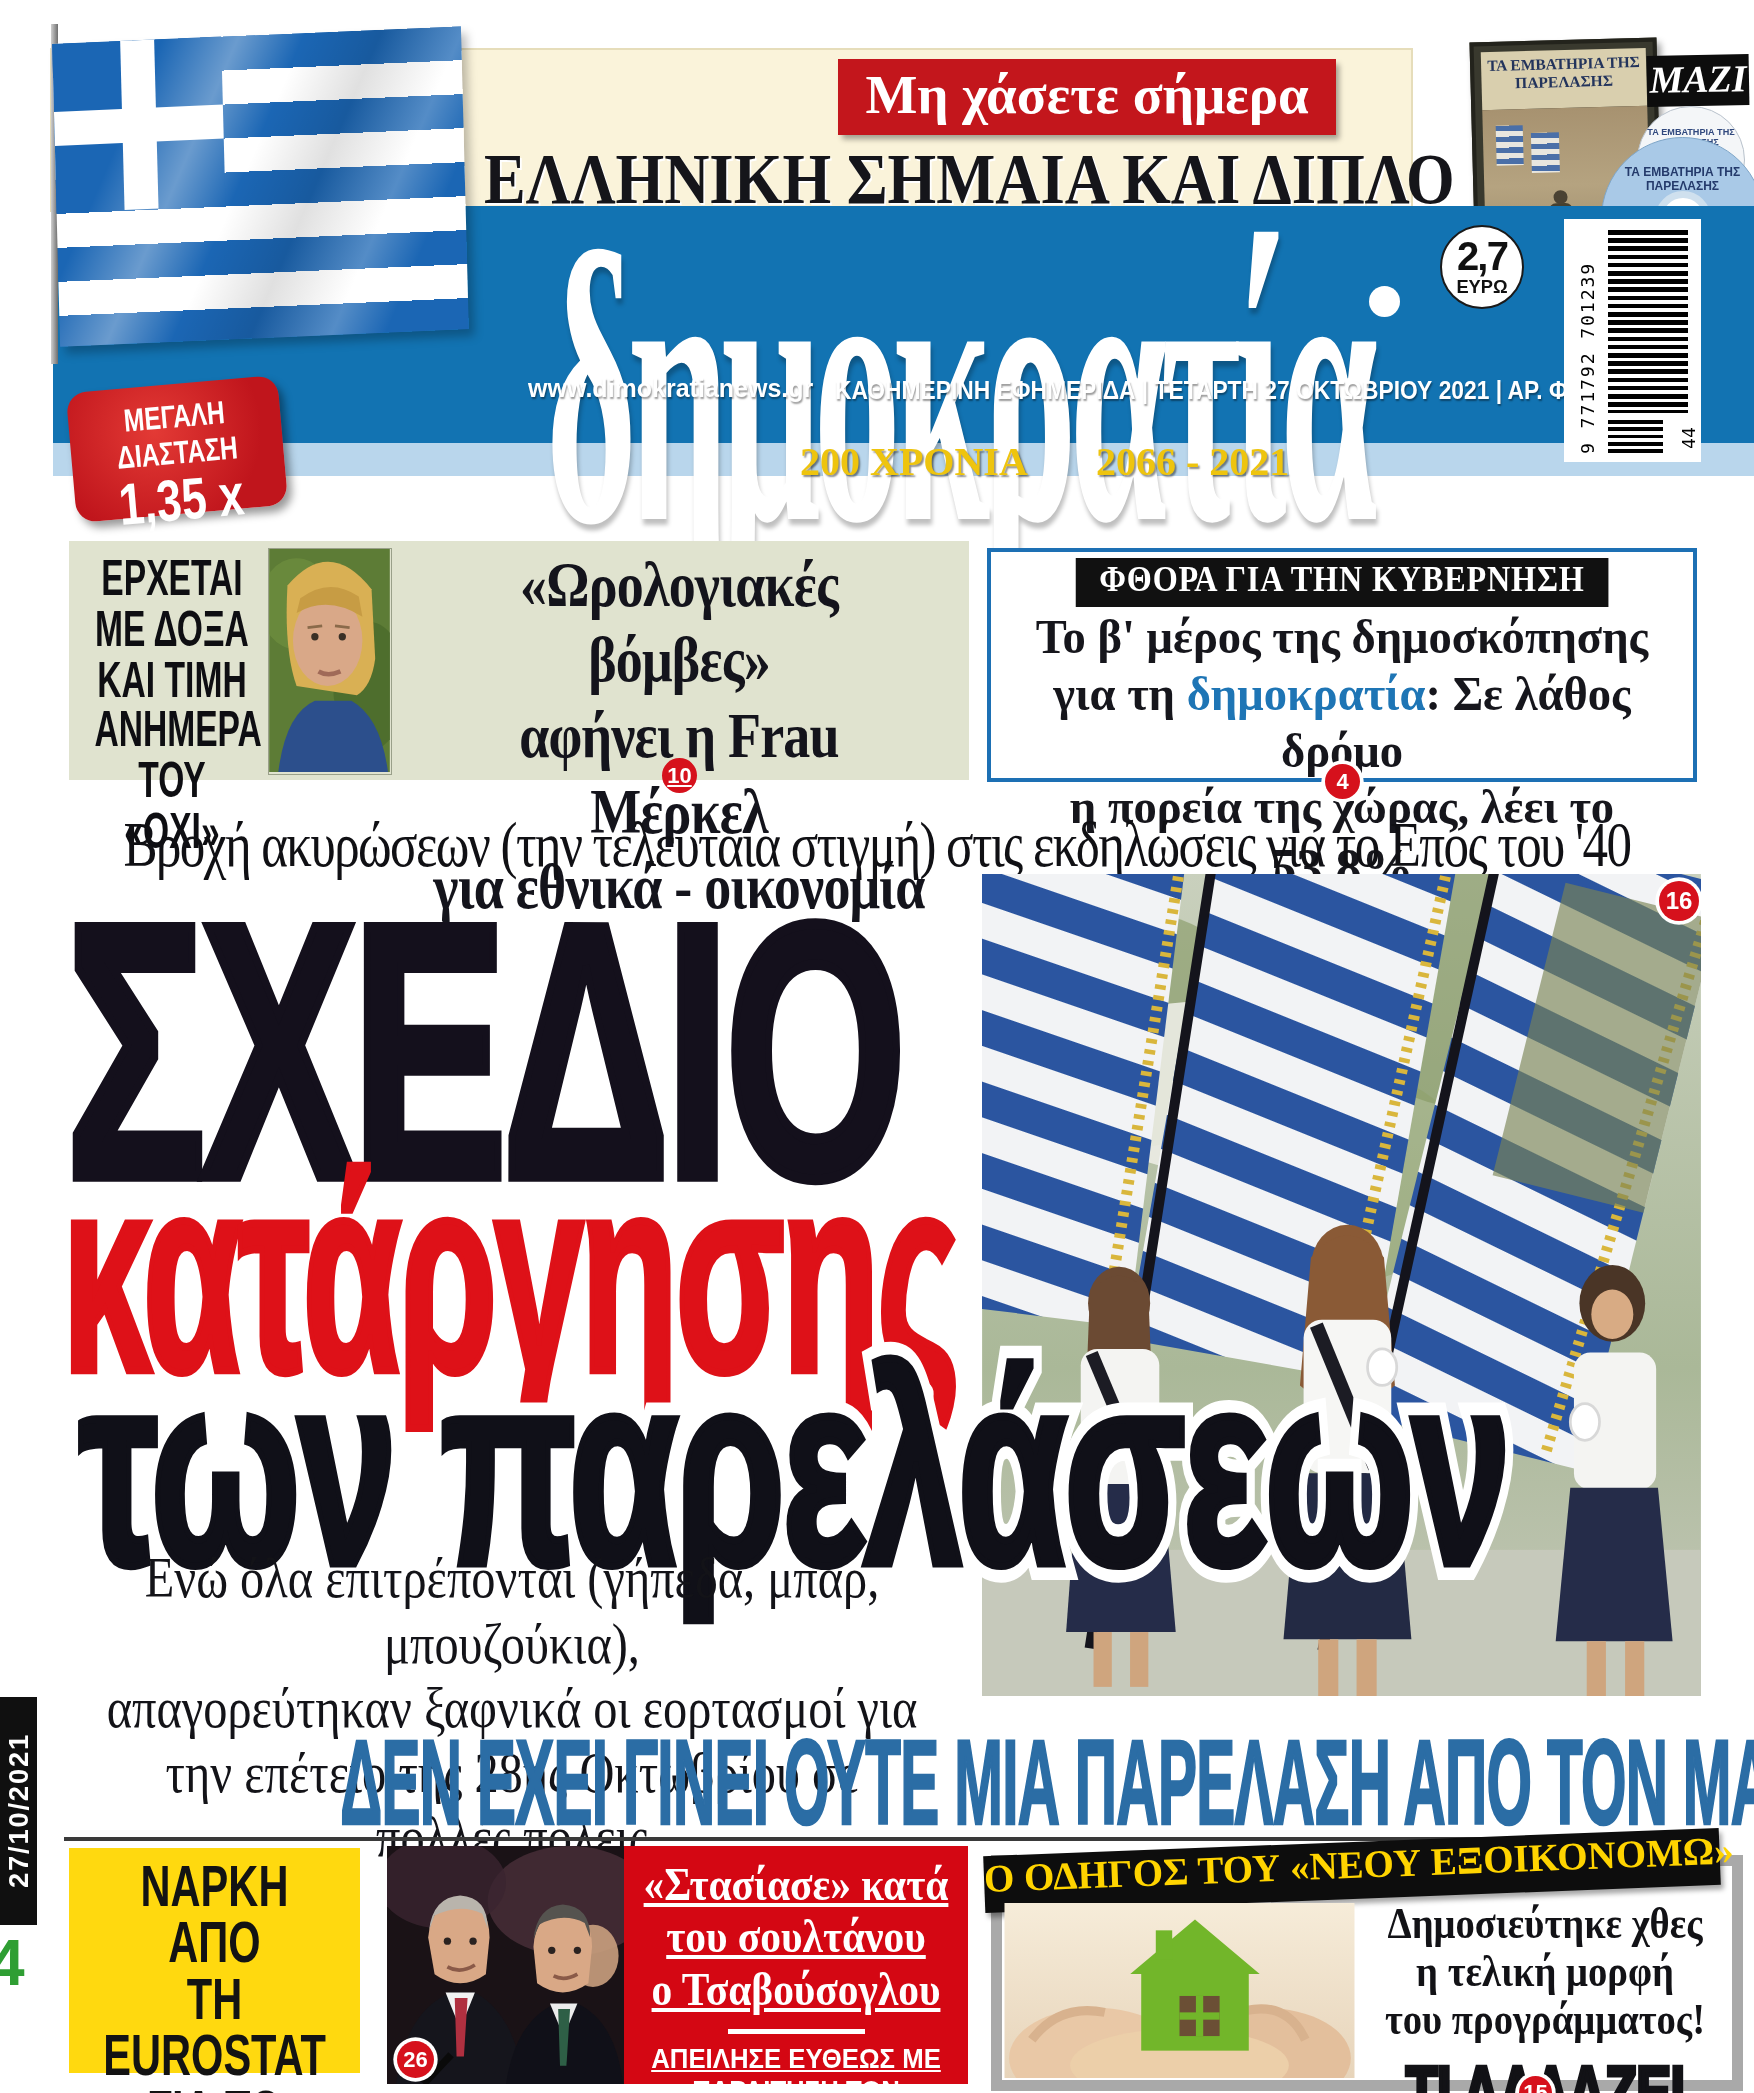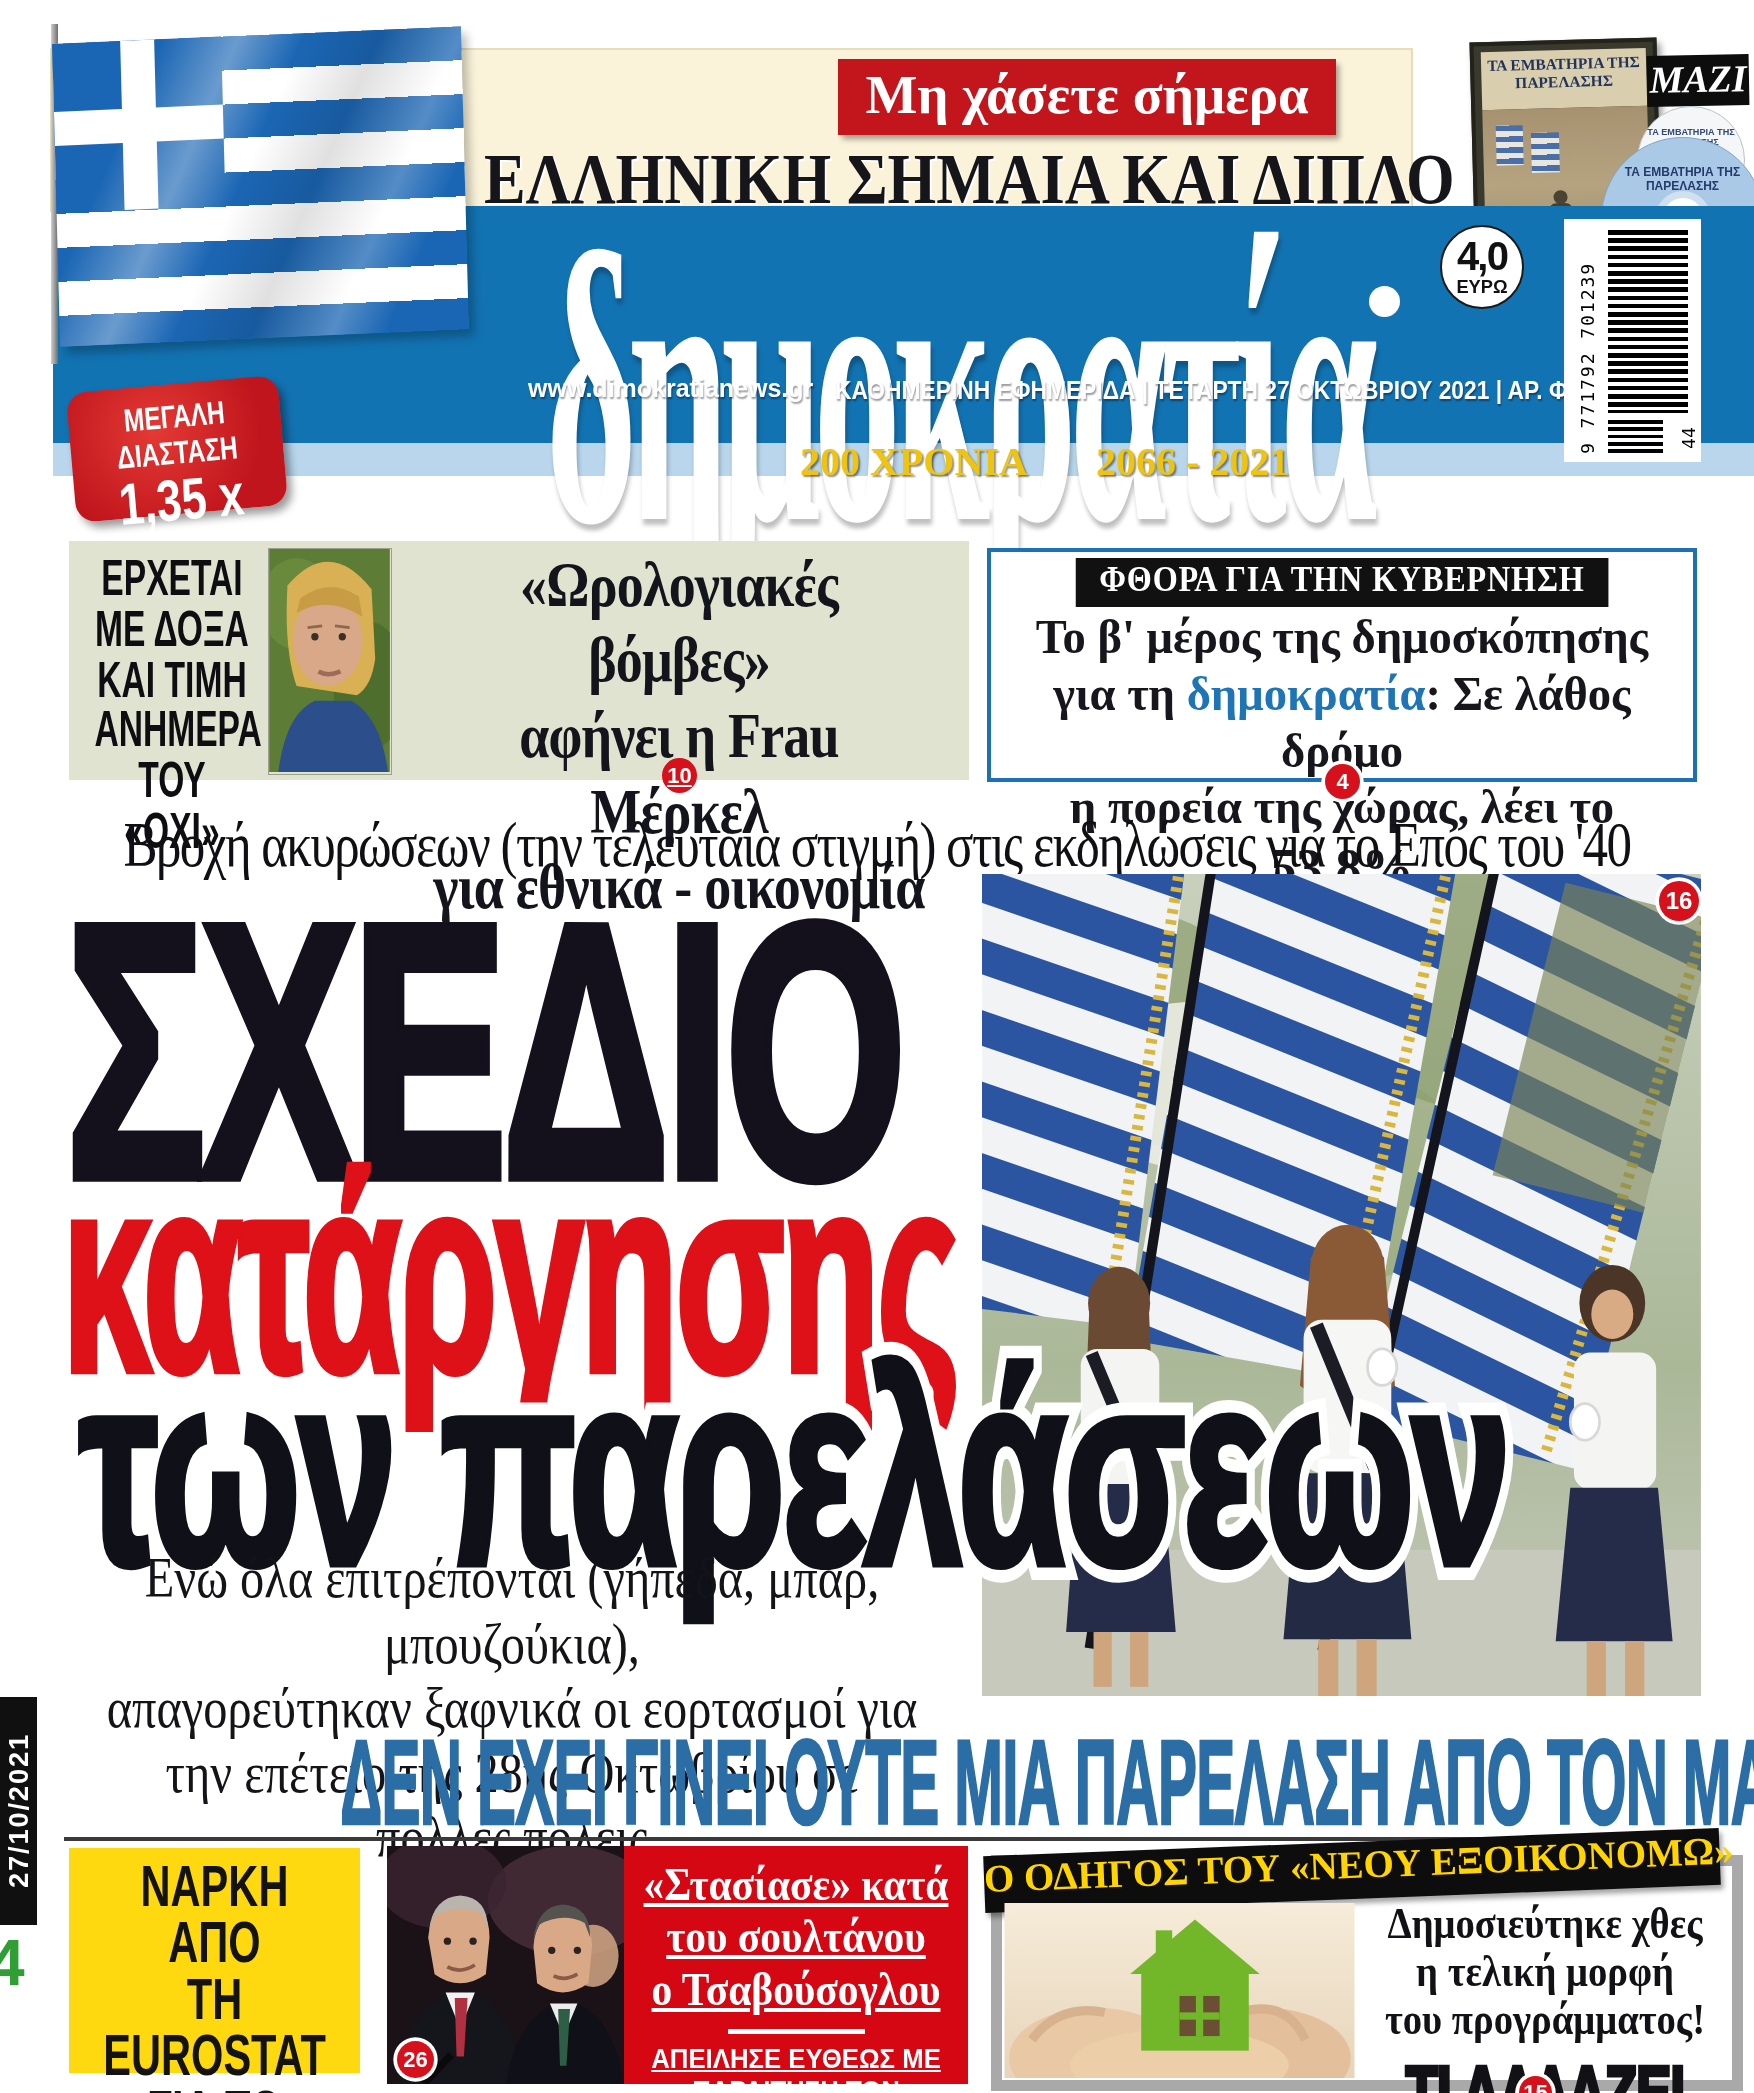--- a/index.html
+++ b/index.html
@@ -209,21 +209,21 @@
   </div>
 
   <div class="abs barcode">
     <div class="bc-digits">9 771792 701239</div>
     <div class="bc-bars"></div>
     <div class="bc-bars2"></div>
     <div class="bc-suffix">44</div>
   </div>
 
   <div class="abs price">
-    <div class="price-v">4,0</div>
+    <div class="price-v">2,7</div>
     <div class="price-u">ΕΥΡΩ</div>
   </div>
 
   <div class="abs flagwrap">
     <div class="pole"></div>
     <div class="flag">
       <div class="canton">
         <div class="vbar"></div>
           <div class="hbar"></div>
       </div>

